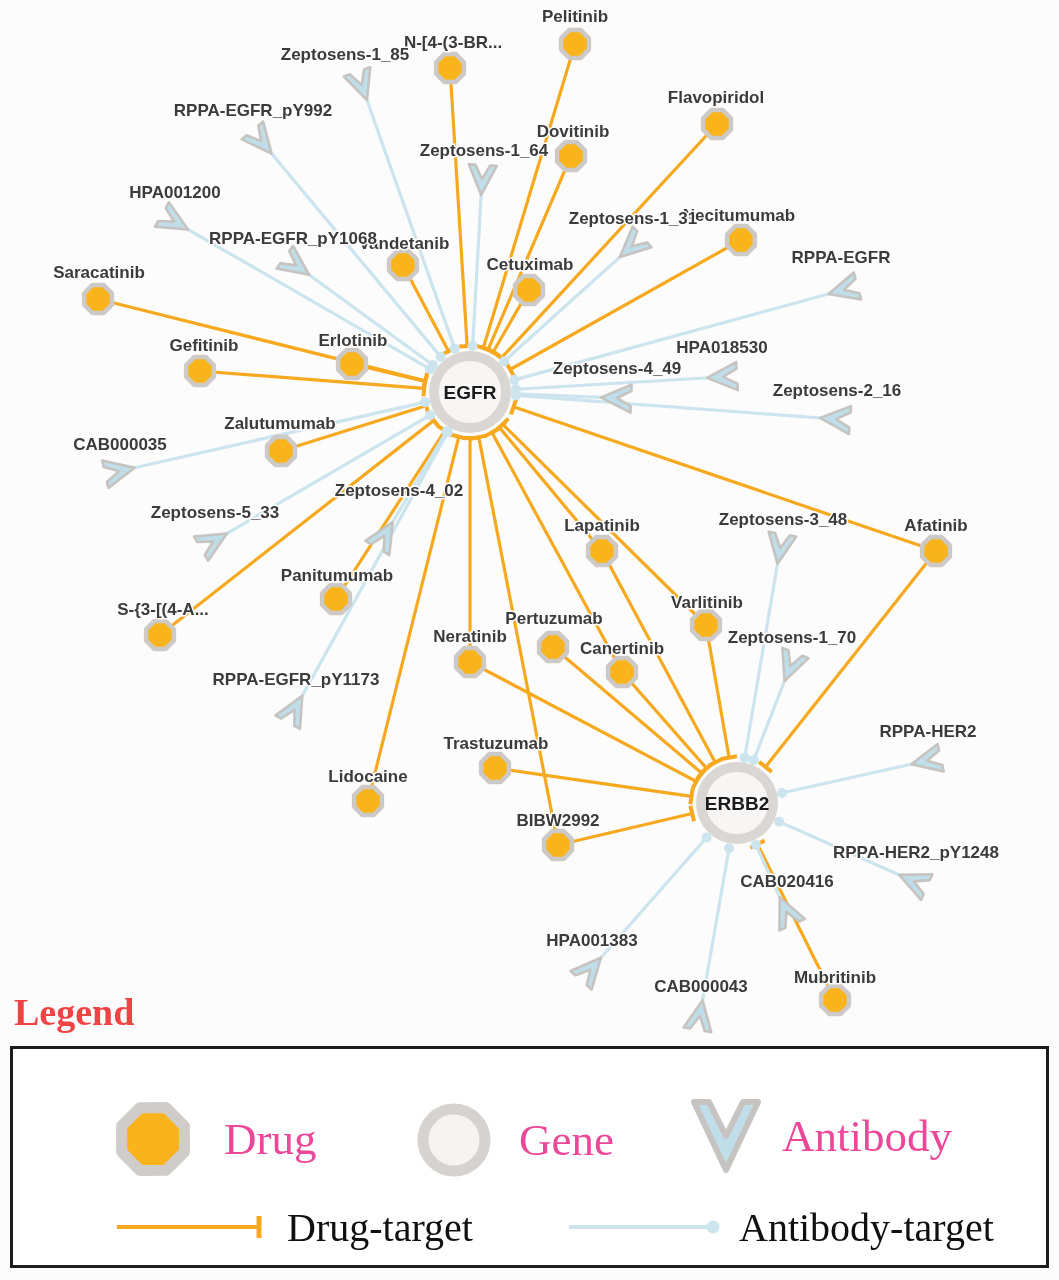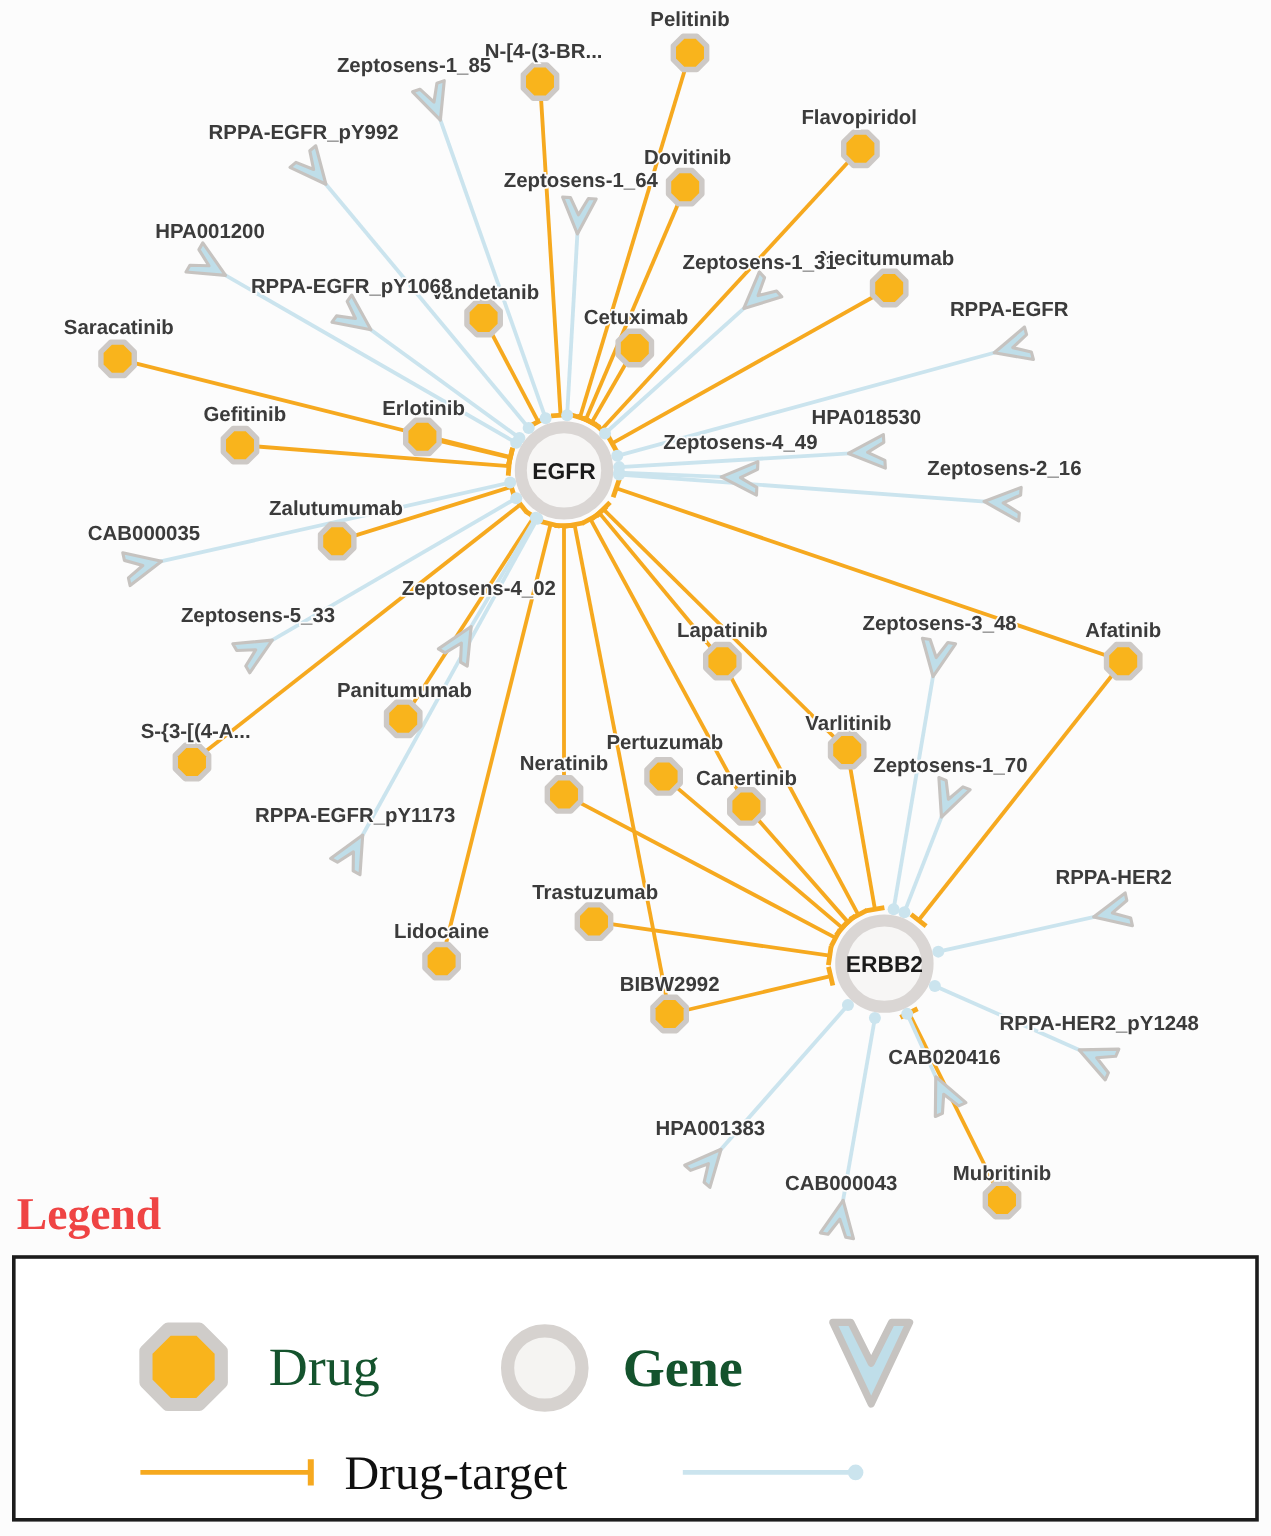--- a/index.html
+++ b/index.html
@@ -18,21 +18,21 @@
   .legend-title{
     position:absolute;left:14px;top:990px;
     font-family:"Liberation Serif",serif;font-weight:bold;font-size:38px;color:#ef4444;
   }
   .legend-box{
     position:absolute;left:10px;top:1046px;width:1033px;height:216px;
     border:3px solid #1c1c1c;background:#ffffff;
   }
   .legend-group{position:absolute;display:flex;align-items:center;}
   .legend-label{
-    font-family:"Liberation Serif",serif;font-size:45px;color:#14532d;white-space:nowrap;
+    font-family:"Liberation Serif",serif;font-size:45px;color:#ec4899;white-space:nowrap;
   }
   .legend-edge-label{
     font-family:"Liberation Serif",serif;font-size:40px;color:#101010;white-space:nowrap;
   }
 </style>
 </head>
 <body>
 
 <svg class="net" width="1059" height="1040" viewBox="0 0 1059 1040">
     <g>
@@ -431,41 +431,43 @@
 
 <div class="legend-box">
 
   <div class="legend-group" style="left:95px;top:45px;gap:26px;">
     <svg width="90" height="90">
       <polygon points="45,11 69,21 79,45 69,69 45,79 21,69 11,45 21,21" fill="#F9B41C" stroke="#CFCCC9" stroke-width="11" stroke-linejoin="round" transform="rotate(22.5 45 45)"></polygon>
     </svg>
     <span class="legend-label">Drug</span>
   </div>
 
-  <div class="legend-group" style="left:398px;top:48px;gap:22px;font-weight:bold;">
+  <div class="legend-group" style="left:398px;top:48px;gap:22px;">
     <svg width="86" height="86">
       <circle cx="43" cy="43" r="31" fill="#F5F4F2" stroke="#D6D2CF" stroke-width="11"></circle>
     </svg>
     <span class="legend-label">Gene</span>
   </div>
 
   <div class="legend-group" style="left:675px;top:47px;gap:18px;">
     <svg width="76" height="80">
       <path d="M 6 6 L 38 74 L 70 6 L 55 6 L 38 40 L 21 6 Z" fill="#BFDEE9" stroke="#C6C3C0" stroke-width="6" stroke-linejoin="round"></path>
     </svg>
+    <span class="legend-label">Antibody</span>
   </div>
 
   <div class="legend-group" style="left:100px;top:150px;gap:14px;height:56px;justify-content:center;">
     <svg width="160" height="30">
       <line x1="4" y1="15" x2="146" y2="15" stroke="#F6A91F" stroke-width="4"></line>
       <line x1="146" y1="4" x2="146" y2="26" stroke="#F6A91F" stroke-width="5"></line>
     </svg>
     <span class="legend-edge-label">Drug-target</span>
   </div>
 
   <div class="legend-group" style="left:552px;top:150px;gap:14px;height:56px;">
     <svg width="160" height="30">
       <line x1="4" y1="15" x2="142" y2="15" stroke="#CBE4EE" stroke-width="4"></line>
       <circle cx="148" cy="15" r="6.5" fill="#CBE4EE"></circle>
     </svg>
+    <span class="legend-edge-label">Antibody-target</span>
   </div>
 
 </div>
 
 </body></html>

